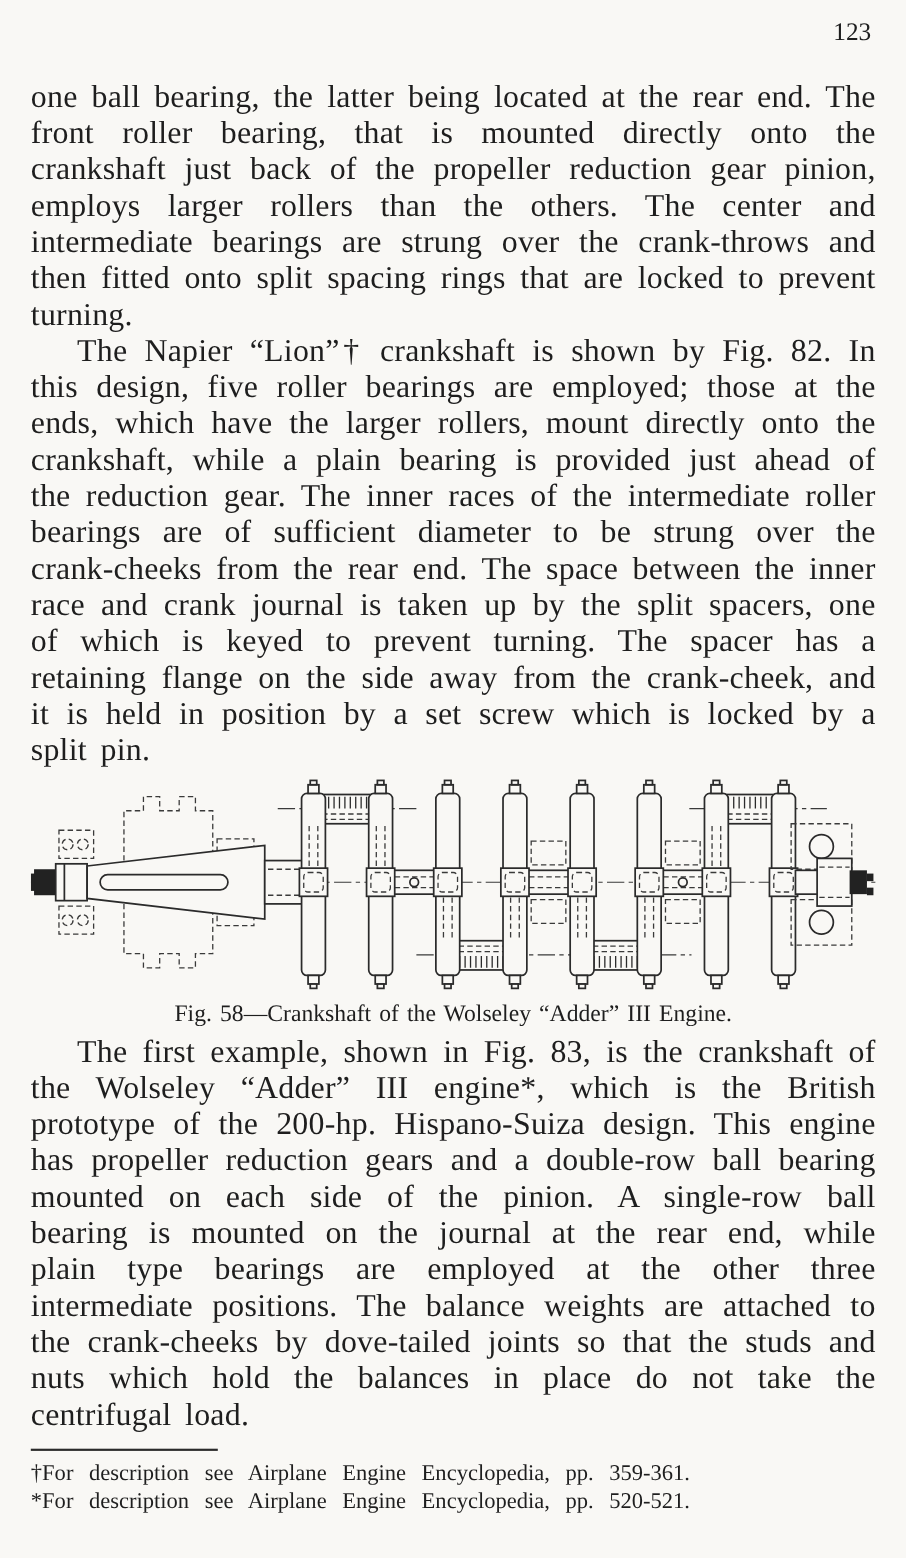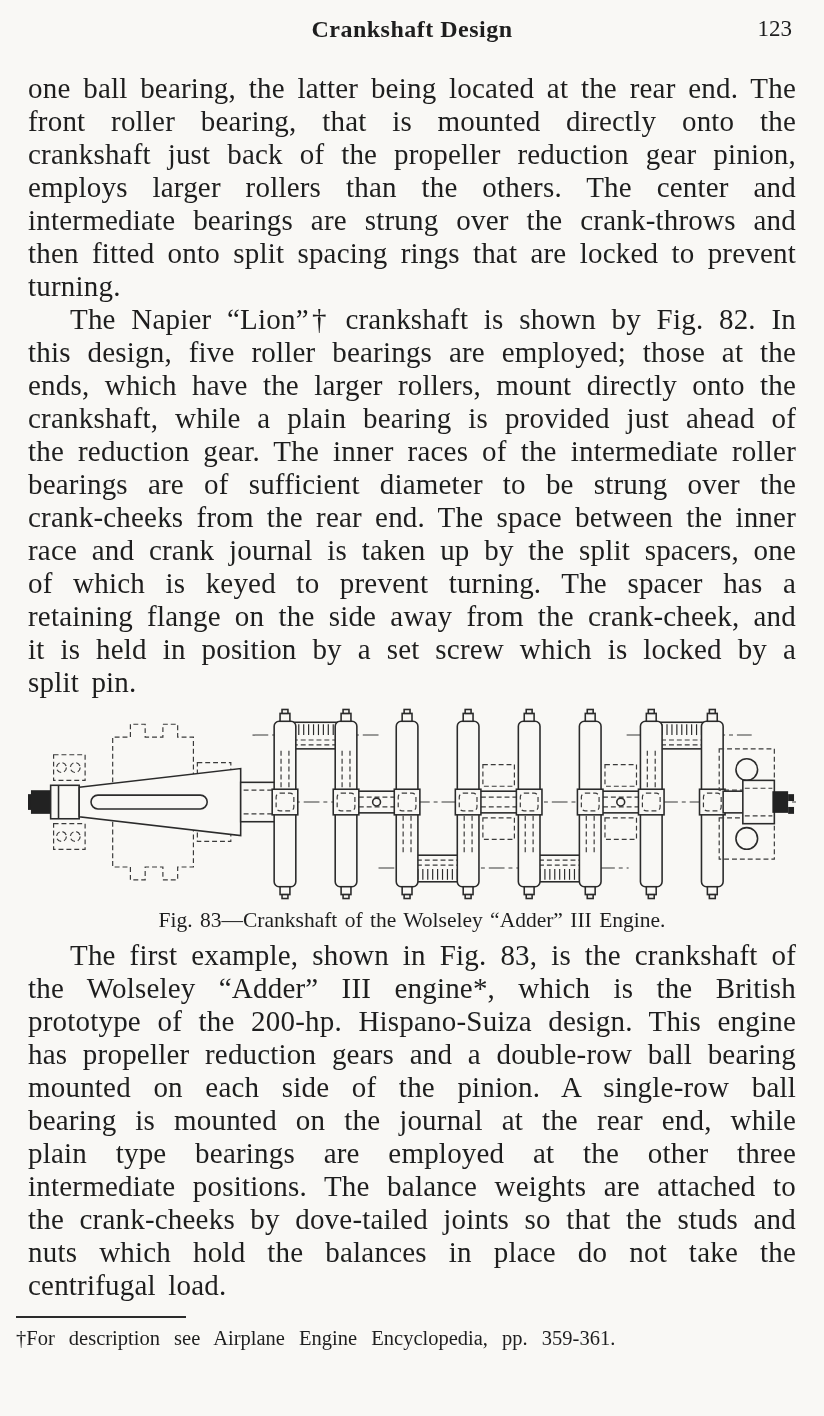--- a/index.html
+++ b/index.html
@@ -52,21 +52,21 @@
     width: 768px;
   }
   .figure-caption {
     text-align: center;
     font-size: 21.5px;
     line-height: 26px;
     margin: 2px 0 6px 0;
     word-spacing: 2px;
   }
   .footnotes {
-    margin: 14px 28px 0 16px;
+    margin: 14px 28px 0 28px;
   }
   .fn-rule {
     width: 170px;
     border-top: 2.5px solid #2b2b2b;
     margin-bottom: 7px;
   }
   .fn-line {
     font-size: 20.5px;
     line-height: 26px;
     word-spacing: 9px;
@@ -77,21 +77,20 @@
   svg .dash { fill: none; stroke: #3a3a3a; stroke-width: 1.2; stroke-dasharray: 5 3; }
   svg .cline { fill: none; stroke: #3a3a3a; stroke-width: 1.1; stroke-dasharray: 16 4 4 4; }
   svg .tick { stroke: #2b2b2b; stroke-width: 1.2; }
 </style>
 </head>
 <body>
 
 <div class="page">
 
   <div class="running-head">
-    <div class="title">Crankshaft Design</div>
     <div class="folio">123</div>
   </div>
 
   <div class="text-col">
     <p class="body-par">one ball bearing, the latter being located at the rear end.  The front roller bearing, that is mounted directly onto the crankshaft just back of the propeller reduction gear pinion, employs larger rollers than the others.  The center and intermediate bearings are strung over the crank-throws and then fitted onto split spacing rings that are locked to prevent turning.</p>
     <p class="body-par indent">The Napier “Lion”† crankshaft is shown by Fig. 82.  In this design, five roller bearings are employed; those at the ends, which have the larger rollers, mount directly onto the crankshaft, while a plain bearing is provided just ahead of the reduction gear.  The inner races of the intermediate roller bearings are of sufficient diameter to be strung over the crank-cheeks from the rear end.  The space between the inner race and crank journal is taken up by the split spacers, one of which is keyed to prevent turning.  The spacer has a retaining flange on the side away from the crank-cheek, and it is held in position by a set screw which is locked by a split pin.</p>
 
     <div class="figure-wrap">
       
       <svg width="768" height="194" viewBox="0 0 780 196">
@@ -281,24 +280,25 @@
         <circle class="solid" cx="730" cy="63" r="11"></circle>
         <rect class="dash" x="702" y="112" width="56" height="42"></rect>
         <circle class="solid" cx="730" cy="133" r="11"></circle>
         <rect class="solidfill" x="726" y="74" width="32" height="44"></rect>
         <line class="dash" x1="728" y1="82" x2="756" y2="82"></line>
         <line class="dash" x1="728" y1="110" x2="756" y2="110"></line>
         <rect class="ink" x="756" y="85" width="16" height="22"></rect>
         <rect class="ink" x="772" y="88" width="6" height="7"></rect>
         <rect class="ink" x="772" y="101" width="6" height="7"></rect>
       </svg>
-      <div class="figure-caption">Fig. 83—Crankshaft of the Wolseley “Adder” III Engine.</div>
+      <div class="figure-caption">Fig. 58—Crankshaft of the Wolseley “Adder” III Engine.</div>
     </div>
 
     <p class="body-par indent">The first example, shown in Fig. 83, is the crankshaft of the Wolseley “Adder” III engine*, which is the British prototype of the 200-hp. Hispano-Suiza design.  This engine has propeller reduction gears and a double-row ball bearing mounted on each side of the pinion.  A single-row ball bearing is mounted on the journal at the rear end, while plain type bearings are employed at the other three intermediate positions.  The balance weights are attached to the crank-cheeks by dove-tailed joints so that the studs and nuts which hold the balances in place do not take the centrifugal load.</p>
   </div>
 
   <div class="footnotes">
     <div class="fn-rule"></div>
     <div class="fn-line">†For description see Airplane Engine Encyclopedia, pp. 359-361.</div>
+    <div class="fn-line">*For description see Airplane Engine Encyclopedia, pp. 520-521.</div>
   </div>
 
 </div>
 
 </body></html>

